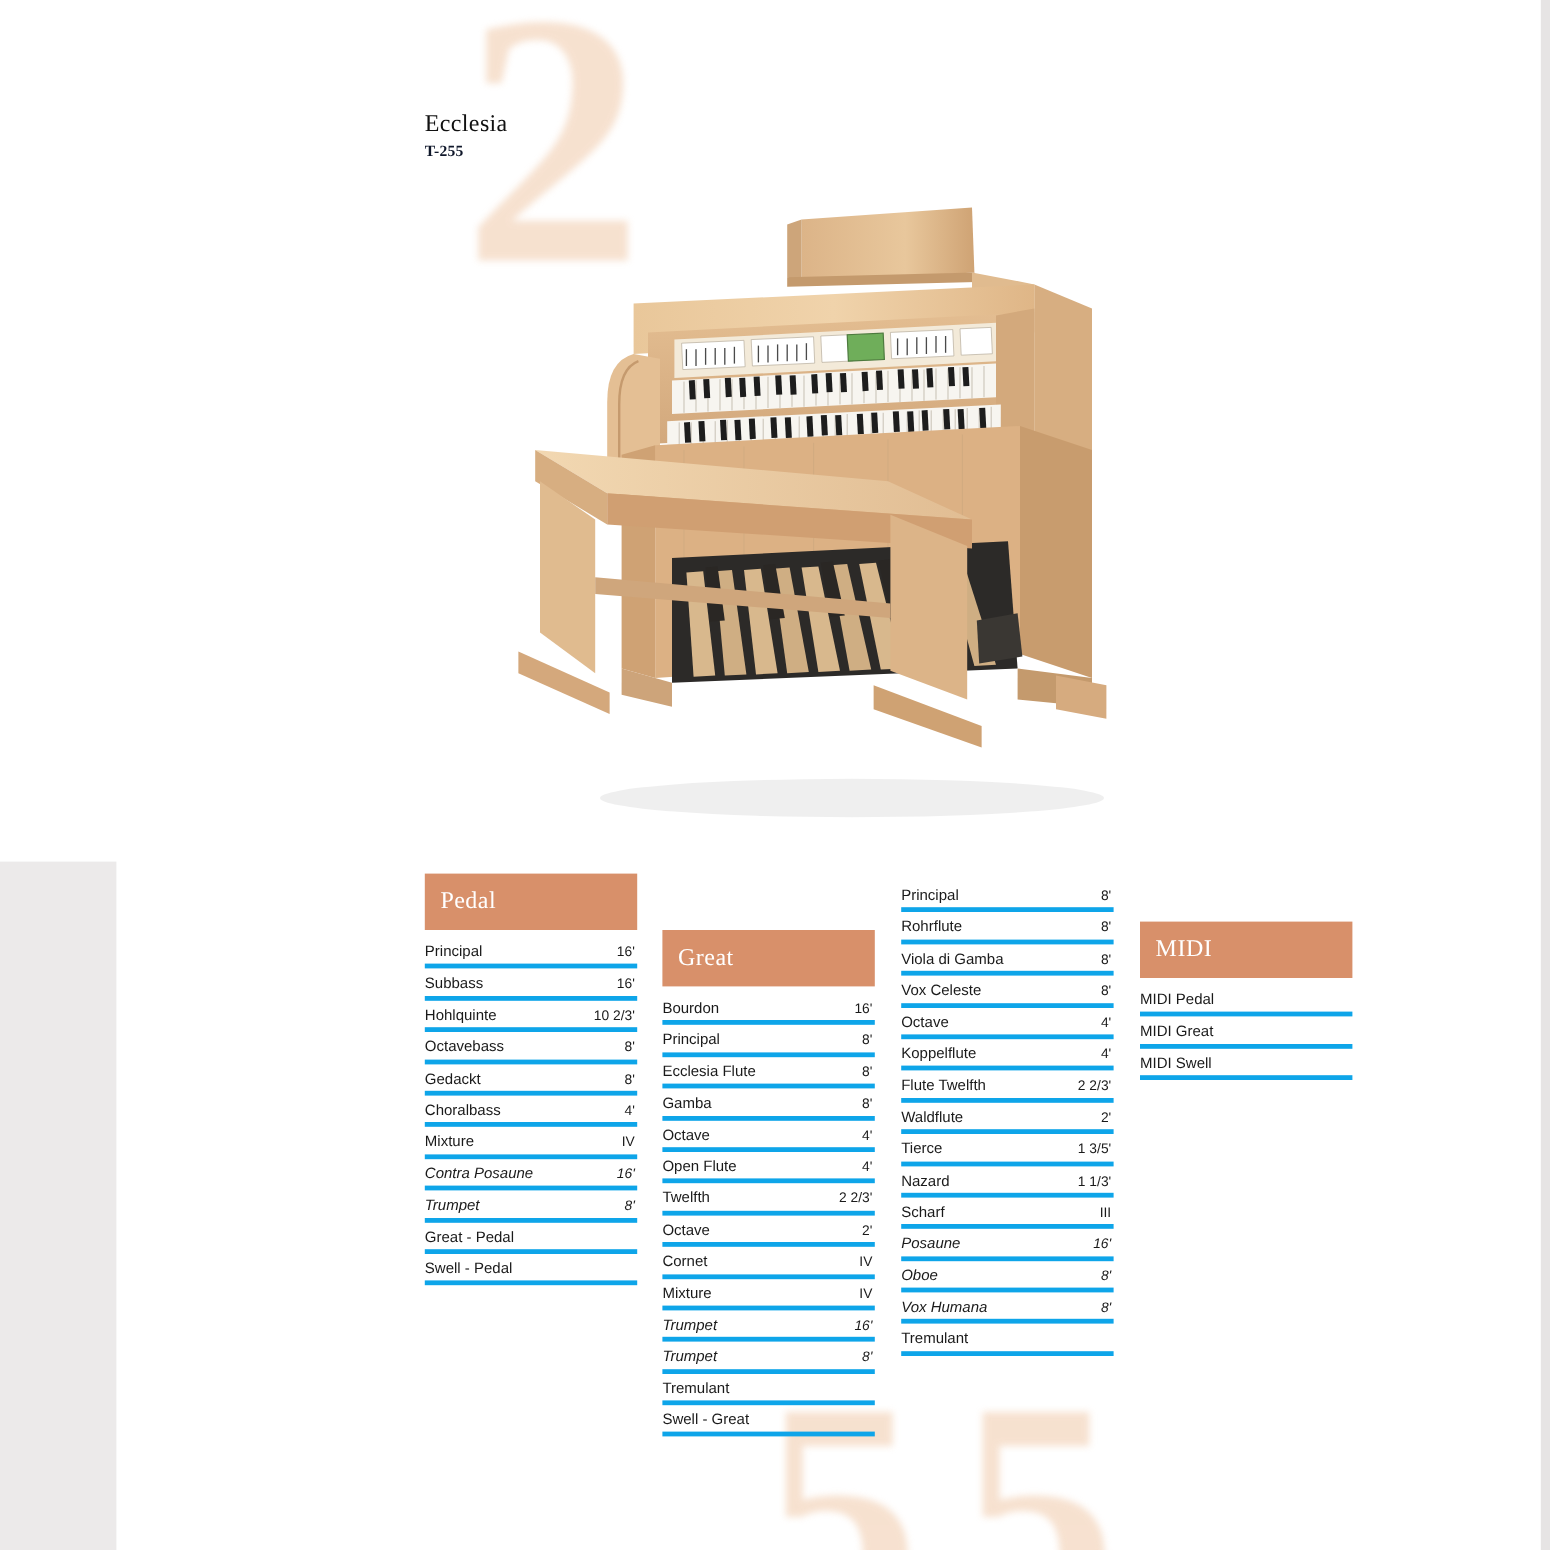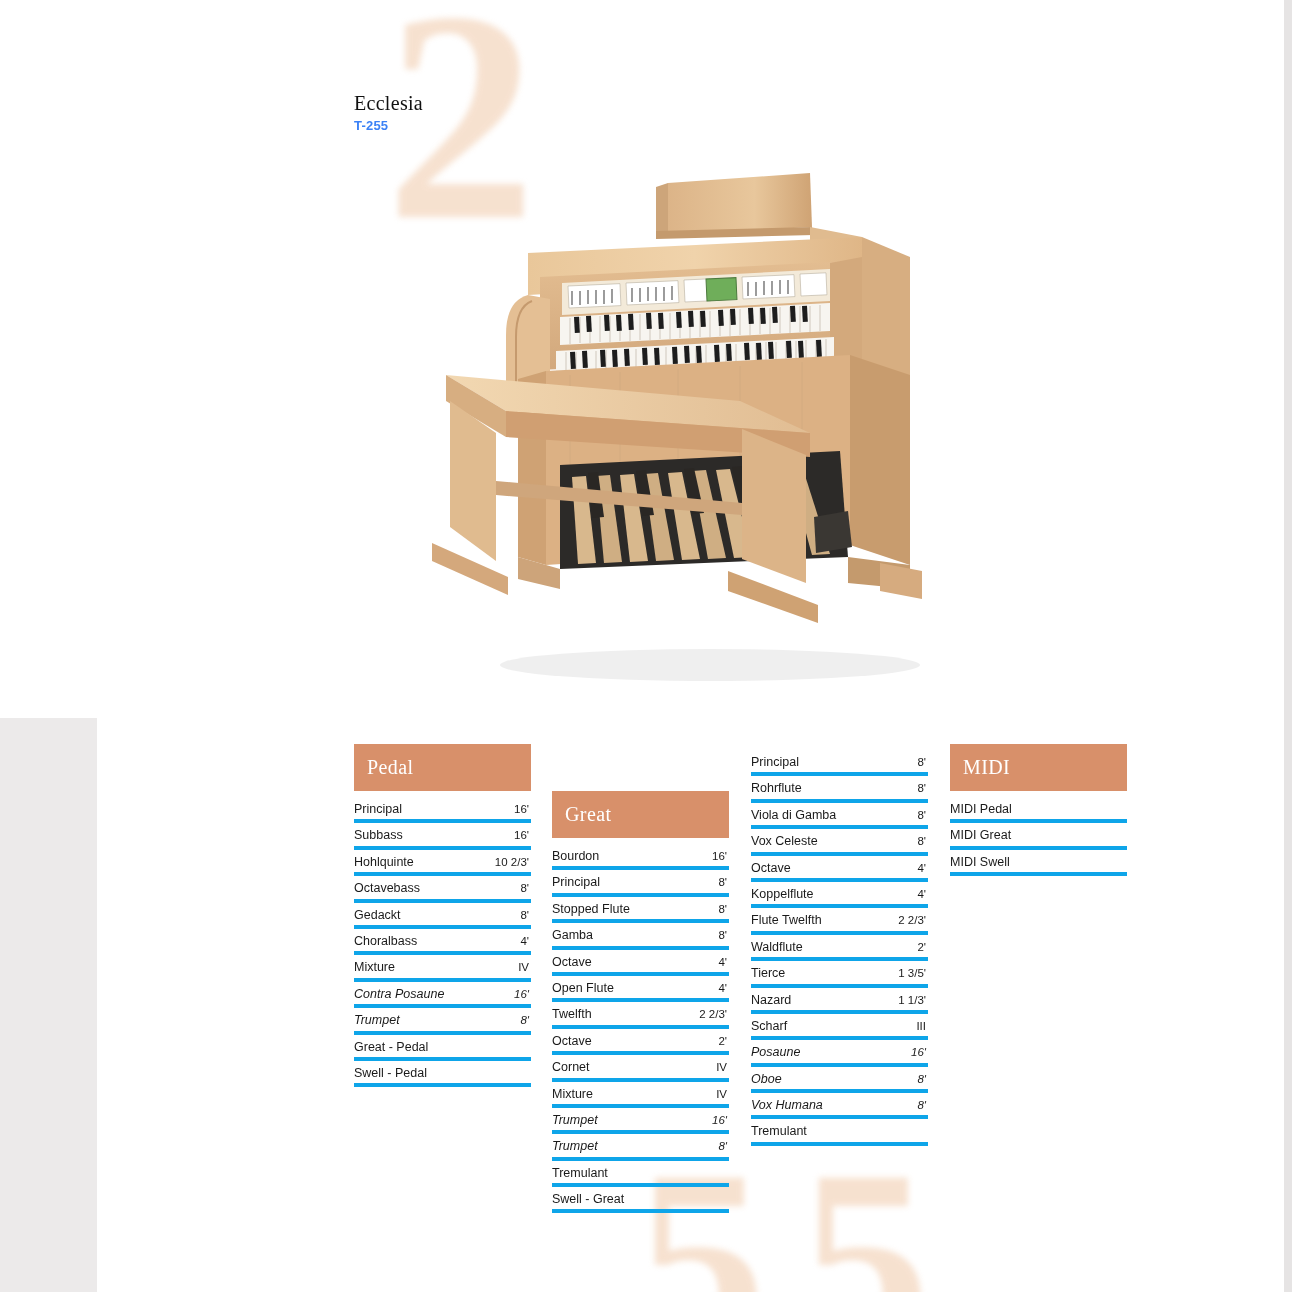--- a/index.html
+++ b/index.html
@@ -74,24 +74,24 @@
     left: 354px;
     top: 92px;
   }
   .title-main {
     font-family: "Liberation Serif", serif;
     font-size: 20px;
     color: #111;
     letter-spacing: .3px;
   }
   .title-sub {
-    font-family: Liberation Sans, sans-serif;
+    font-family: Liberation Serif, serif;
     font-size: 13px;
     font-weight: bold;
-    color: #3b82f6;
+    color: #0f172a;
     margin-top: 3px;
     letter-spacing: .2px;
   }
 
   
   #organ {
     position: absolute;
     left: 410px;
     top: 165px;
     width: 540px;
@@ -100,27 +100,27 @@
 
   
   .tables {
     position: absolute;
     left: 354px;
     top: 728px;
     width: 790px;
   }
   .col {
     position: absolute;
-    top: 16px;
+    top: 0;
     width: 177px;
   }
   .col-pedal { left: 0; }
   .col-great { left: 198px; margin-top: 47px; }
   .col-swell { left: 397px; }
-  .col-midi  { left: 596px; }
+  .col-midi  { left: 596px; margin-top: 40px; }
 
   .col-head {
     background: #d8906a;
     height: 47px;
     display: flex;
     align-items: center;
     padding-left: 13px;
     box-sizing: border-box;
   }
   .col-head-txt {
@@ -504,21 +504,21 @@
       <div class="rows">
         <div class="row">
             <span class="nm">Bourdon</span>
             <span class="ft">16'</span>
           </div>
         <div class="row">
             <span class="nm">Principal</span>
             <span class="ft">8'</span>
           </div>
         <div class="row">
-            <span class="nm">Stopped Flute</span>
+            <span class="nm">Ecclesia Flute</span>
             <span class="ft">8'</span>
           </div>
         <div class="row">
             <span class="nm">Gamba</span>
             <span class="ft">8'</span>
           </div>
         <div class="row">
             <span class="nm">Octave</span>
             <span class="ft">4'</span>
           </div>

